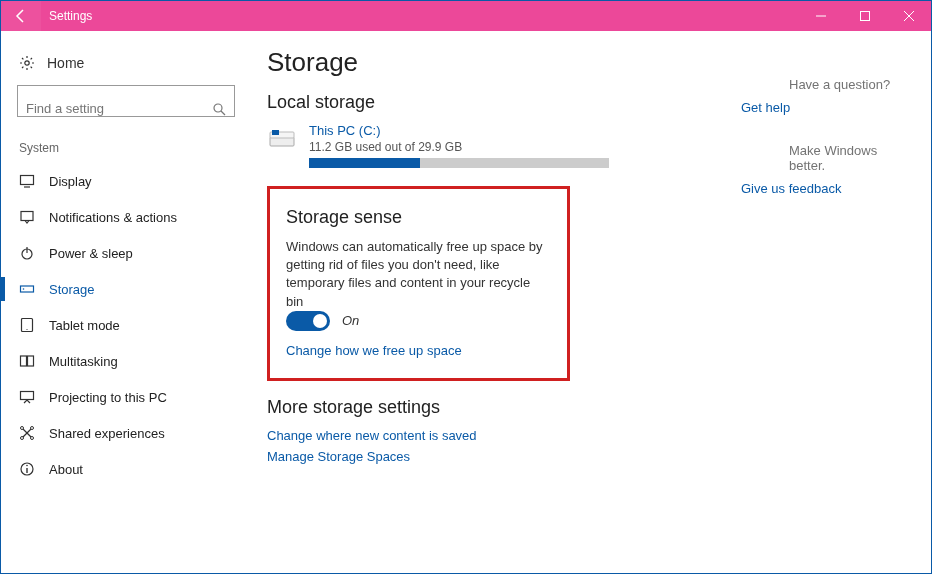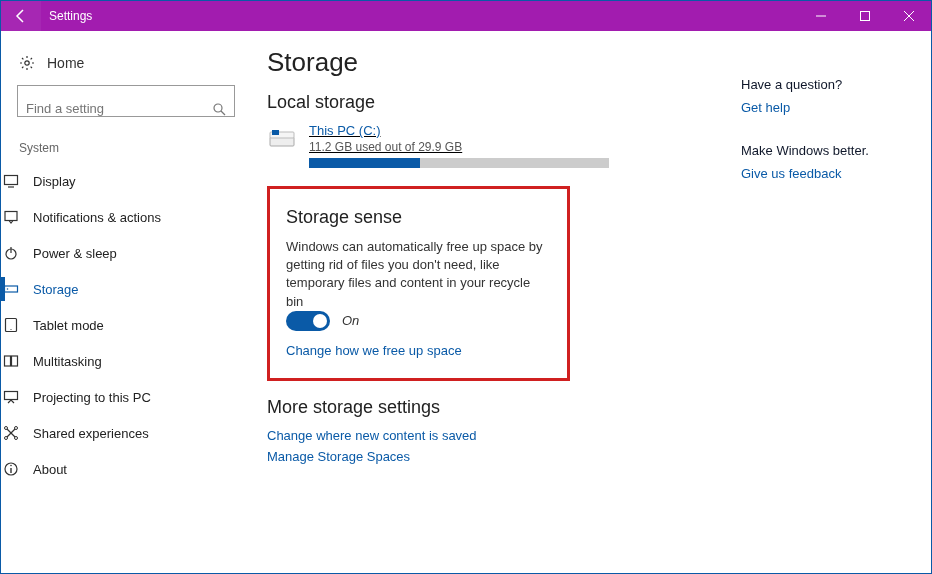--- a/index.html
+++ b/index.html
@@ -1,53 +1,53 @@
 <!DOCTYPE html>
 <html><head>
 <meta charset="utf-8">
 <style>
   * { box-sizing: border-box; margin: 0; padding: 0; font-family: "Segoe UI", Arial, sans-serif; }
   body { background: #fff; width: 932px; height: 574px; overflow: hidden; border: 1px solid #0a5aa7; }
-  .titlebar { background: #a21caf; height: 30px; display: flex; align-items: center; color: #fff; }
+  .titlebar { background: #ec4899; height: 30px; display: flex; align-items: center; color: #fff; }
   .titlebar .back { width: 40px; height: 30px; display: flex; align-items: center; justify-content: center; font-size: 18px; cursor: pointer; background: rgba(255,255,255,0.05);}
   .titlebar .title { font-size: 12px; margin-left: 8px; flex: 0 0 auto; }
   .titlebar .spacer { flex: 1; }
   .titlebar .wbtn { width: 44px; height: 30px; display: flex; align-items: center; justify-content: center; font-size: 10px; cursor: pointer; }
   .titlebar .wbtn svg { stroke: #fff; }
   .body { display: flex; height: calc(574px - 32px); background: #fff; }
   .sidebar { width: 250px; padding: 18px 0 0 0; }
   .home-row { display: flex; align-items: flex-start; padding: 6px 18px 14px 18px; gap: 12px; font-size: 14px; color: #333; cursor: pointer; }
   .home-row .icon { width: 16px; text-align: center; font-size: 14px; color: #333; }
   .search-box { margin: 0 16px 18px 16px; border: 1px solid #999; height: 32px; display: flex; align-items: flex-end; padding: 0 8px; }
   .search-box input { border: none; outline: none; flex: 1; font-size: 13px; color: #666; background: transparent; }
   .search-box .sicon { color: #777; font-size: 13px; }
   .group-label { font-size: 12px; color: #666; padding: 6px 18px 8px 18px; }
-  .nav-item { display: flex; align-items: center; gap: 14px; padding: 10px 2px; font-size: 13px; color: #222; cursor: pointer; position: relative; }
+  .nav-item { display: flex; align-items: center; gap: 14px; padding: 10px 18px; font-size: 13px; color: #222; cursor: pointer; position: relative; }
   .nav-item .nicon { width: 16px; display: flex; align-items: center; justify-content: center; }
   .nav-item.active { color: #0a5aa7; }
   .nav-item.active::before { content: ""; position: absolute; left: 0; top: 6px; bottom: 6px; width: 4px; background: #0a5aa7; }
   .main { flex: 1; padding: 16px 30px 0 16px; display: flex; }
   .content { flex: 1; max-width: 460px; }
   .content h1 { font-weight: 400; font-size: 26px; color: #222; margin-bottom: 14px; }
   .content h2 { font-weight: 400; font-size: 18px; color: #222; margin: 8px 0 10px 0; }
-  .drive { display: flex; gap: 12px; margin-bottom: 18px; text-decoration: underline; }
+  .drive { display: flex; gap: 12px; margin-bottom: 18px; }
   .drive .dicon { width: 30px; height: 26px; margin-top: 4px; display:flex; align-items:center; justify-content:center;}
   .drive .dname { color: #0a5aa7; font-size: 13px; cursor: pointer; }
   .drive .dusage { font-size: 12px; color: #555; margin: 2px 0 4px 0; }
   .drive .bar { width: 300px; height: 10px; background: #ccc; position: relative; }
   .drive .bar .fill { position: absolute; left: 0; top: 0; bottom: 0; background: #0a5aa7; }
   .highlight-box { border: 3px solid #d02020; padding: 10px 16px 14px 16px; width: 303px; margin-bottom: 16px; }
   .desc { font-size: 13px; color: #333; line-height: 1.4; margin-bottom: 0; }
   .toggle-row { display: flex; align-items: center; gap: 12px; margin-bottom: 12px; font-style: italic; }
   .toggle { width: 44px; height: 20px; border-radius: 10px; background: #0a5aa7; position: relative; cursor: pointer; }
   .toggle .knob { position: absolute; right: 3px; top: 3px; width: 14px; height: 14px; border-radius: 50%; background: #fff; }
   .toggle-label { font-size: 13px; color: #333; }
   .link { color: #0a5aa7; font-size: 13px; cursor: pointer; display: block; margin: 6px 0; }
   .rightcol { width: 180px; padding-top: 30px; padding-left: 20px; }
-  .rightcol .q { font-size: 13px; color: #0f172a; margin-bottom: 8px; }
+  .rightcol .q { font-size: 13px; color: #737373; margin-bottom: 8px; margin-left: 48px; }
   .rightcol .rlink { color: #0a5aa7; font-size: 13px; cursor: pointer; margin-bottom: 28px; display: block; }
   svg { display: block; }
 </style>
 </head>
 <body>
 
 <div class="titlebar">
   <div class="back">
     <svg width="16" height="16" viewBox="0 0 16 16" fill="none">
         <path d="M10 2 L4 8 L10 14" stroke="#fff" stroke-width="1.5" fill="none"></path>

